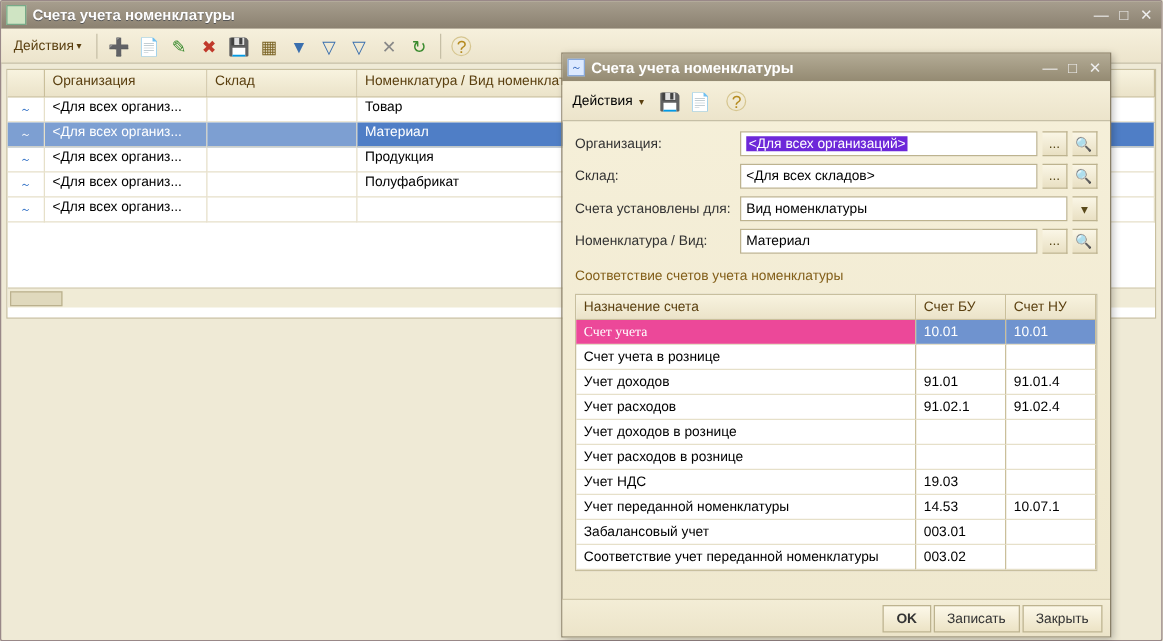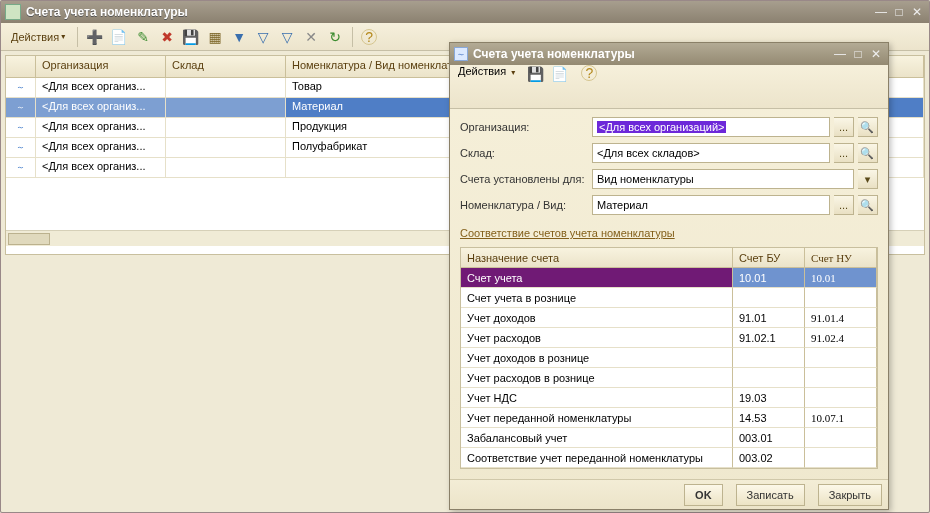--- a/index.html
+++ b/index.html
@@ -82,51 +82,51 @@
     height: 22px; background: linear-gradient(#b3ab95, #948a72);
     display: flex; align-items: center; padding: 0 4px; color: #fff;
   }
   .cw-titlebar .ic {
     width:14px;height:14px;margin-right:5px;
     display:flex;align-items:center;justify-content:center;
     color:#2a5fb8;background:#dce9ff;border:1px solid #89a9da;font-size:9px;
   }
   .cw-titlebar .ttl { font-weight: bold; font-size:12px; }
   .cw-toolbar {
-    height: 44px; background: linear-gradient(#f6f0db, #ece4cb);
-    border-bottom: 1px solid #c6bfa6; display:flex; align-items:flex-start; gap:6px; padding:0 8px;
+    height: 32px; background: linear-gradient(#f6f0db, #ece4cb);
+    border-bottom: 1px solid #c6bfa6; display:flex; align-items:center; gap:6px; padding:12px 8px;
   }
 
   .form-area { padding: 8px 10px 4px 10px; display:flex; flex-direction:column; gap:6px; }
   .frow { display:flex; align-items:center; gap:4px; }
   .flabel { width: 128px; color:#333; }
   .ffield {
     flex:1; height:20px; background:#fff; border:1px solid #bdb38f;
     display:flex; align-items:center; padding:0 4px; position:relative;
   }
   .ffield.sel span { background:#6d28d9; color:#fff; padding:0 2px; }
   .fbtn {
     width:20px; height:20px; border:1px solid #bdb38f; border-left:none;
     background:linear-gradient(#faf6e6,#e9e0c3);
     display:flex;align-items:center;justify-content:center;cursor:pointer;font-size:11px;
     color:#5a4a1b;
   }
-  .subtitle { color:#835f1a; margin:6px 0 2px 0;text-decoration:underline; }
+  .subtitle { color:#835f1a; margin:6px 0 2px 0; }
 
   .acc-table { border:1px solid #c8bf9e; background:#fff; }
   .acc-head, .acc-row { display:flex; }
   .acc-head .ah, .acc-row .ac { border-right:1px solid #cabf9a; border-bottom:1px solid #e6e0c9; padding:2px 6px; height:20px; display:flex;align-items:center; }
   .acc-head .ah { background:linear-gradient(#f8f3df,#ebe3c9); color:#5a3f0f; border-bottom:1px solid #cabf9a; }
-  .a-name { flex:1; } .a-bu { width:72px; } .a-nu { width:72px;font-family:Liberation Serif, serif; }
+  .a-name { flex:1; } .a-bu { width:72px; } .a-nu { width:72px; }
   .acc-row.sel .ac { background:#6f93cf; color:#fff; }
-  .acc-row.sel .a-name { background:#701a75; }
+  .acc-row.sel .a-name { background:#ec4899;font-family:Liberation Serif, serif; }
 
   .btn-bar {
     margin-top:auto; height:30px; border-top:1px solid #d0c8aa;
-    display:flex; align-items:center; justify-content:flex-end; gap:13px; padding:0 6px;
+    display:flex; align-items:center; justify-content:flex-end; gap:2px; padding:0 6px;
     background:linear-gradient(#f3edd6,#ece4c9);
   }
   .btn {
     height:22px; padding:0 10px; display:flex; align-items:center;
     border:1px solid #bdb38f; background:linear-gradient(#fcf8e9,#ece3c5);
     cursor:pointer; color:#333;
   }
   .btn.primary { font-weight:bold; }
   .tri { font-size:8px; margin-left:2px; color:#5a3f0f; }
 </style>

